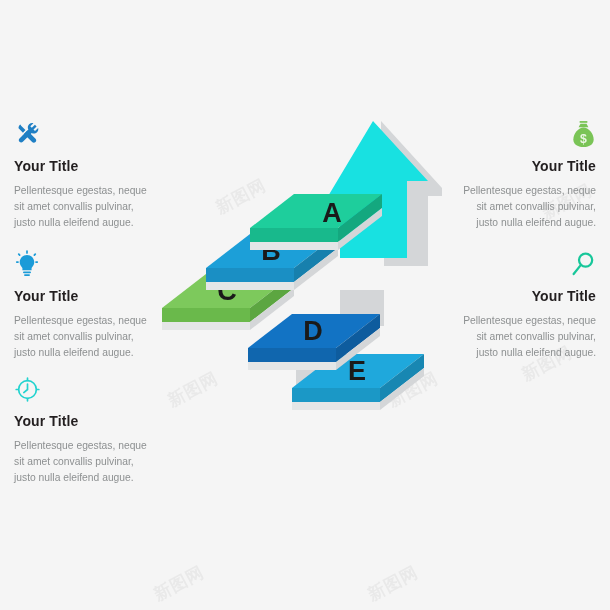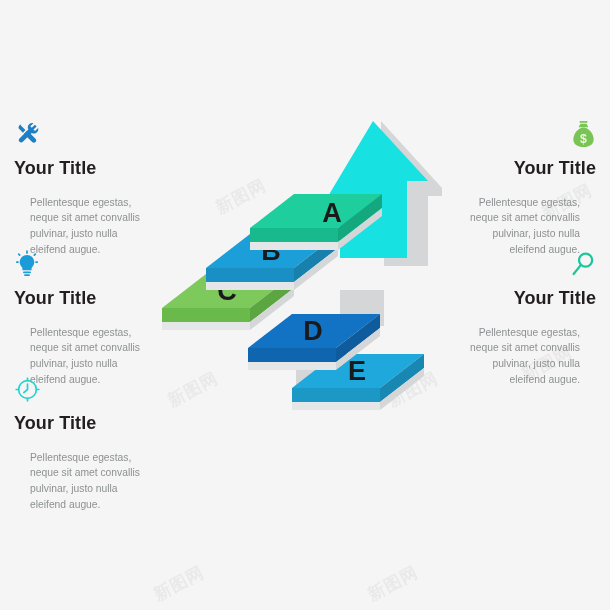--- a/index.html
+++ b/index.html
@@ -43,32 +43,32 @@
   .blk-icon {
     height: 30px;
     margin-bottom: 11px;
     display: flex;
     align-items: flex-end;
   }
   .block.left  .blk-icon { justify-content: flex-start; }
   .block.right .blk-icon { justify-content: flex-end; }
 
   .blk-title {
-    font-size: 18px;
+    font-size: 14px;
     font-weight: 700;
     color: #231f20;
     letter-spacing: 0.1px;
     margin: 0 0 9px 0;
     line-height: 1.1;
   }
   .blk-body {
     font-size: 10.3px;
     line-height: 1.52;
     color: #8d9091;
-    margin: 16px;
+    margin: 0;
   }
 
   
   #stairs {
     position: absolute;
     left: 150px;
     top: 118px;
     width: 310px;
     height: 320px;
   }

